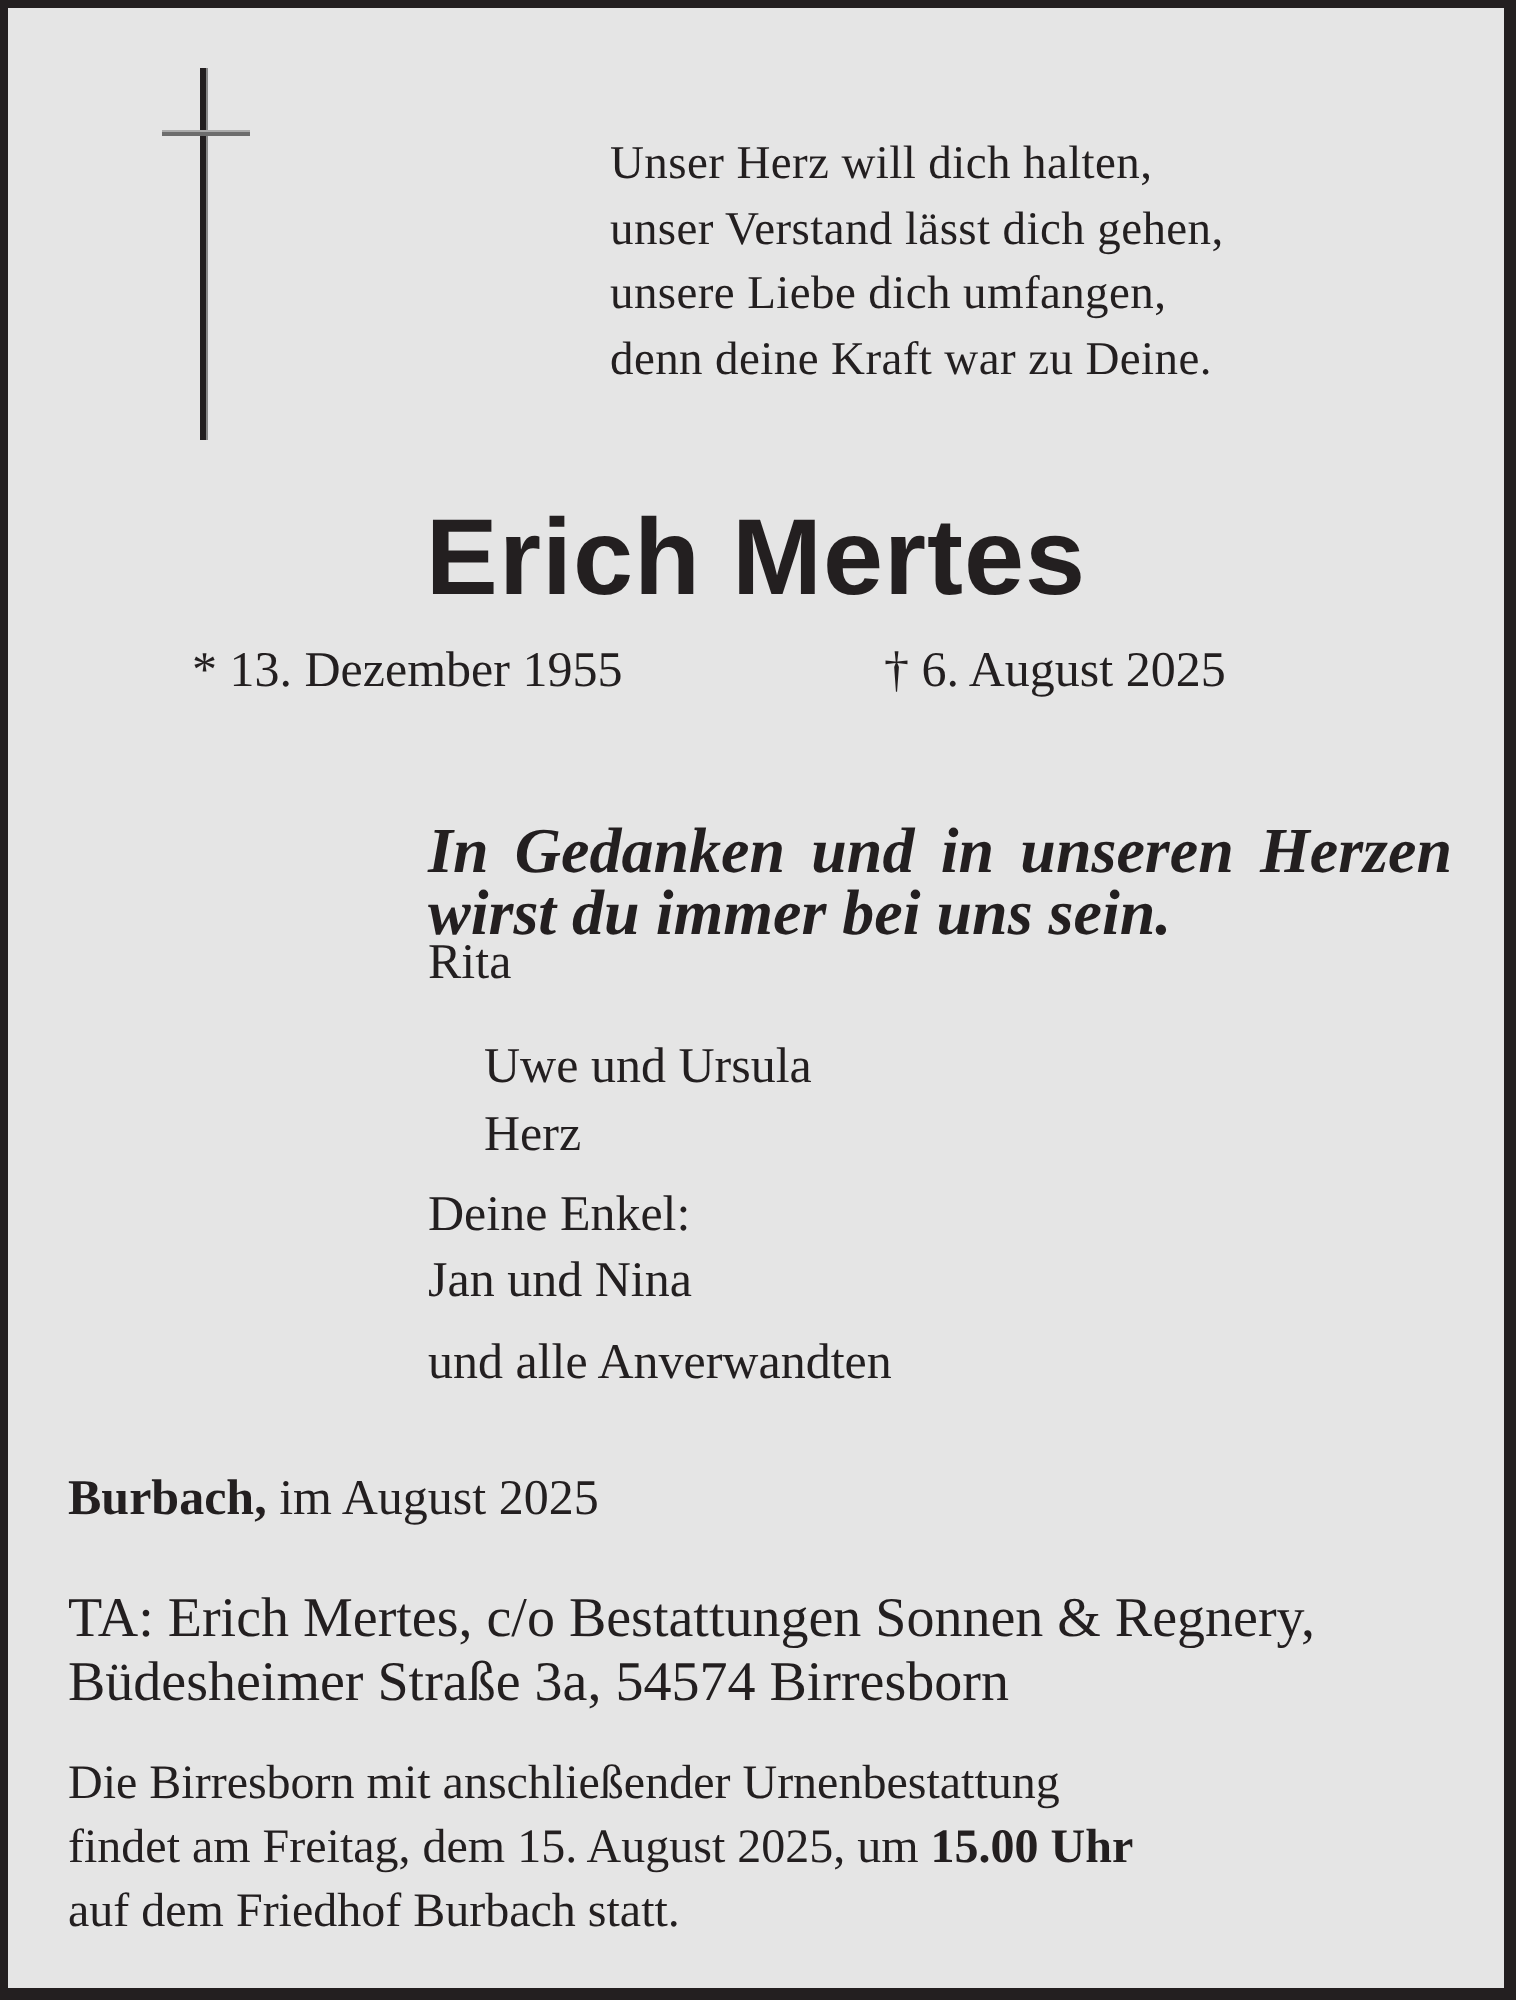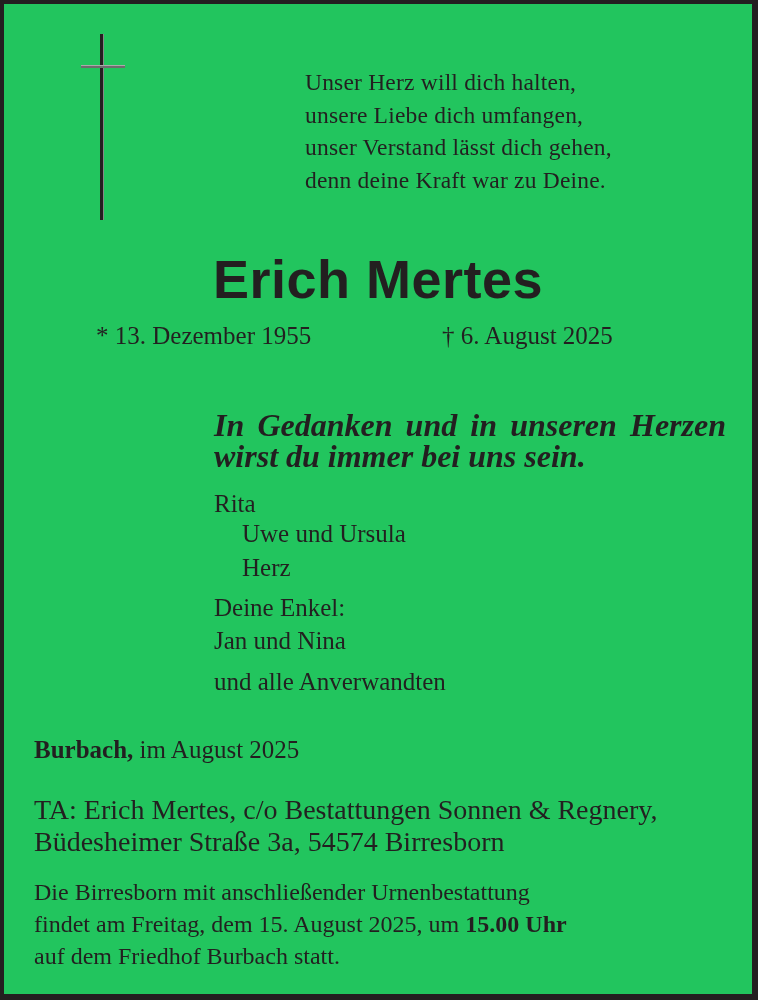--- a/index.html
+++ b/index.html
@@ -1,19 +1,19 @@
 <!DOCTYPE html>
 <html><head>
   <meta charset="utf-8">
   <style>
     html, body { margin: 0; padding: 0; background: #231f20; }
     body { width: 758px; height: 1000px; overflow: hidden; }
     .frame {
       position: absolute; left: 4px; top: 4px; width: 748px; height: 990px;
-      background: #22c55e; color: #231f20;
+      background: #e5e5e5; color: #231f20;
       font-family: "DejaVu Serif", "Liberation Serif", serif;
     }
     .abs { position: absolute; white-space: nowrap; }
     .cross-v { position: absolute; left: 96px; top: 30px; width: 3px; height: 186px; background: #231f20; box-shadow: 1px 0 0 #888; }
     .cross-h { position: absolute; left: 77px; top: 61px; width: 44px; height: 2px; background: #6d6d6d; border-top: 1px solid #aaa; }
     .poem { left: 301px; top: 62px; font-size: 23.5px; line-height: 32.5px; font-family: "Liberation Serif", serif; letter-spacing: 0.2px; }
     .name { left: 0; width: 748px; top: 244px; text-align: center; font-size: 54px; font-weight: bold; font-family: Liberation Sans, sans-serif; letter-spacing: 0.5px; }
     .dates { top: 318px; font-size: 25px; font-family: "Liberation Serif", serif; }
     .birth { left: 92px; font-family: Liberation Serif, serif; }
     .death { left: 438px; }
@@ -28,33 +28,33 @@
 <body>
 
 <div class="frame">
   <div>
     <div class="cross-v"></div>
     <div class="cross-h"></div>
   </div>
 
   <div class="abs poem">
     <div>Unser Herz will dich halten,</div>
+    <div>unser Verstand lässt dich gehen,</div>
     <div>unsere Liebe dich umfangen,</div>
-    <div>unser Verstand lässt dich gehen,</div>
     <div>denn deine Kraft war zu Deine.</div>
   </div>
 
   <div class="abs name">Erich Mertes</div>
 
   <div class="abs dates birth">* 13. Dezember 1955</div>
   <div class="abs dates death">† 6. August 2025</div>
 
   <div class="abs quote">In Gedanken und in unseren Herzen wirst du immer bei uns sein.</div>
 
-  <div class="abs fam" style="left:210px; top:486px;">Rita</div>
+  <div class="abs fam" style="left:210px; top:464px;">Rita</div>
   <div class="abs fam" style="left:238px; top:516px;">Uwe und Ursula</div>
   <div class="abs fam" style="left:238px; top:550px;">Herz</div>
   <div class="abs fam" style="left:210px; top:590px;text-align:right;">Deine Enkel:</div>
   <div class="abs fam" style="left:210px; top:623px;">Jan und Nina</div>
   <div class="abs fam" style="left:210px; top:664px;">und alle Anverwandten</div>
 
   <div class="abs loc">
     <b>Burbach,</b><span> im August 2025</span>
   </div>
 

